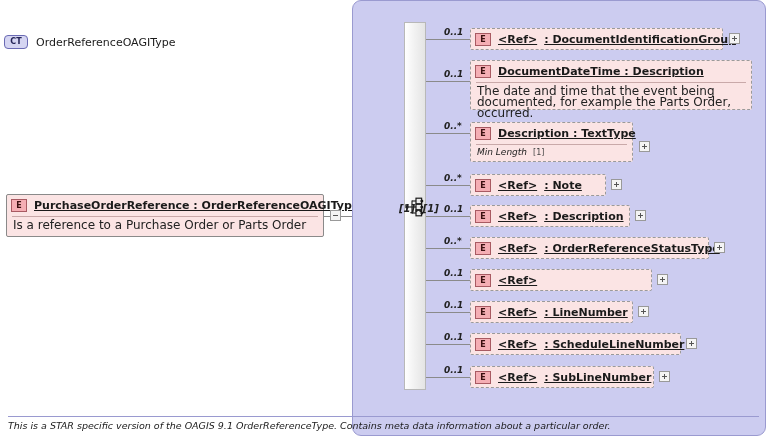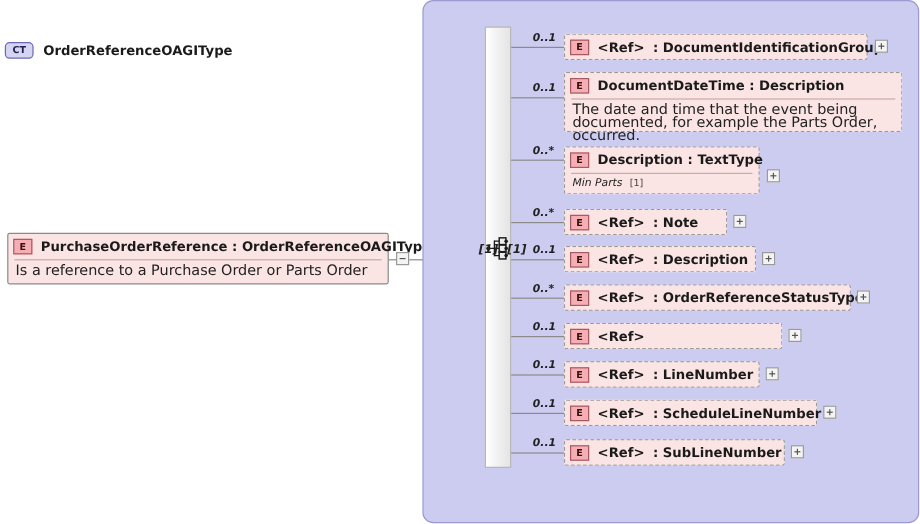--- a/index.html
+++ b/index.html
@@ -26,20 +26,21 @@
     height:21px;
     padding-left:4px;
     white-space:nowrap;
   }
   .node .name{
     font-size:11px;
     font-weight:bold;
     color:#1a1a1a;
     letter-spacing:0px;
     padding-left:7px;
+    text-decoration:underline;
   }
   .node .annot{
     border-top:1px solid #c9a9a9;
     margin:0 5px;
     padding:3px 1px 3px 1px;
     font-size:12px;
     color:#222;
     line-height:11px;
     background:transparent;
   }
@@ -87,21 +88,21 @@
     box-sizing:border-box;
     background:#d5d5f2;
     border:1px solid #6a6ab4;
     border-radius:4px;
     font-size:8px;font-weight:bold;
     color:#222255;
     text-align:center;line-height:12px;
     flex:0 0 auto;
   }
   #ct-title{
-    font-size:11px;font-weight:bold;color:#1a1a1a;
+    font-size:11px;font-weight:normal;color:#1a1a1a;
     padding-left:8px;
     margin-top:33px;
   }
   #ct-footer{
     position:absolute;
     left:8px;right:8px;bottom:6px;
     border-top:1px solid #9a9ad0;
     padding-top:3px;
     font-size:9.5px;font-style:italic;
     color:#1a1a1a;line-height:11px;
@@ -226,21 +227,21 @@
   </div>
 
   <div class="hline" style="left:426px;top:132.5px;width:44px;"></div>
   <div class="card" style="left:444px;top:121px;">0..*</div>
   <div class="node" style="left:470px;top:122px;width:163px;height:40px;">
     <div class="hdr">
       <span class="eicon">E</span>
       <span class="name">Description : TextType</span>
     </div>
     <div class="facet">
-      <span>Min Parts</span><span class="fv">[1]</span>
+      <span>Min Length</span><span class="fv">[1]</span>
     </div>
   </div>
   <div class="pmbox plus" style="left:639px;top:141px;"></div>
 
   <div class="hline" style="left:426px;top:184.5px;width:44px;"></div>
   <div class="card" style="left:444px;top:173px;">0..*</div>
   <div class="node" style="left:470px;top:174px;width:136px;height:22px;">
     <div class="hdr">
       <span class="eicon">E</span>
       <span class="name">&lt;Ref&gt;</span>
@@ -307,14 +308,15 @@
   <div class="card" style="left:444px;top:365px;">0..1</div>
   <div class="node" style="left:470px;top:366px;width:184px;height:22px;">
     <div class="hdr">
       <span class="eicon">E</span>
       <span class="name">&lt;Ref&gt;</span>
       <span class="name">: SubLineNumber</span>
     </div>
   </div>
   <div class="pmbox plus" style="left:659px;top:371px;"></div>
 
+  <div id="ct-footer">This is a STAR specific version of the OAGIS 9.1 OrderReferenceType. Contains meta data information about a particular order.</div>
 
 </div>
 
 </body></html>

